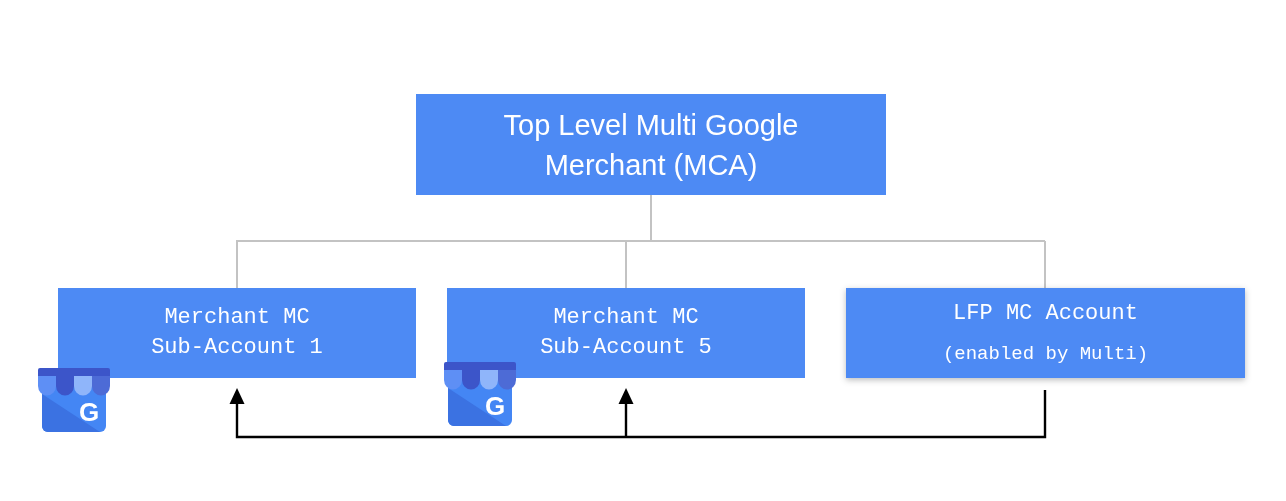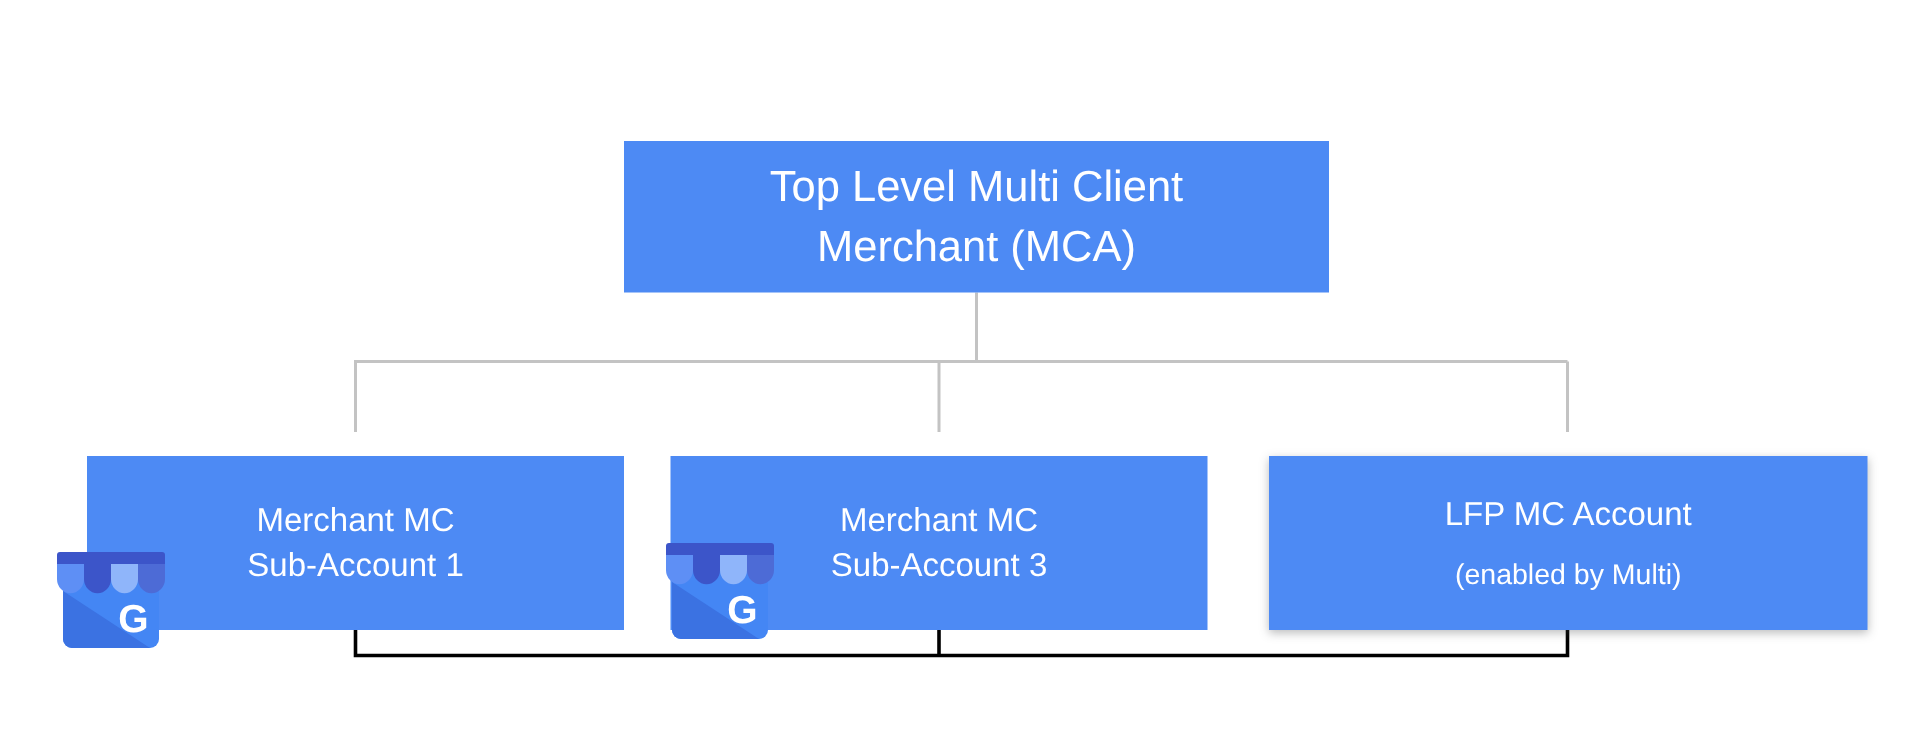--- a/index.html
+++ b/index.html
@@ -36,24 +36,25 @@
   .root-node {
     left: 416px;
     top: 94px;
     width: 470px;
     height: 101px;
     font-size: 29px;
     line-height: 40px;
     font-weight: 400;
   }
   .child-node {
-    top: 304px;
-    height: 116px;
+    top: 288px;
+    height: 90px;
     font-size: 22px;
     line-height: 30px;
+    font-family: Liberation Mono, monospace;
   }
   #node-sub1 { left: 58px;  width: 358px; }
   #node-sub2 { left: 447px; width: 358px; }
   #node-lfp  { left: 846px; width: 399px; box-shadow: 0 2px 6px rgba(60,64,67,0.35); gap: 12px; }
   #node-lfp .line2 { font-size: 19px; line-height: 27px; }
   .gbp-icon {
     position: absolute;
     width: 72px;
     height: 66px;
   }
@@ -66,32 +67,32 @@
 <div class="canvas">
 
   <svg class="connector-layer" viewBox="0 0 1286 501">
     <path d="M651 195 V241 M236 241 H1045 M237 241 V288 M626 241 V288 M1045 241 V288" stroke="#c3c3c3" stroke-width="2" fill="none"></path>
     <path d="M1045 390 L1045 437 L237 437 L237 402 M626 437 L626 402" stroke="#000000" stroke-width="2.4" fill="none"></path>
     <polygon points="229.5,404 244.5,404 237,388" fill="#000000"></polygon>
     <polygon points="618.5,404 633.5,404 626,388" fill="#000000"></polygon>
   </svg>
 
   <div class="node root-node" id="node-root">
-    <span class="line1">Top Level Multi Client</span>
+    <span class="line1">Top Level Multi Google</span>
     <span class="line2">Merchant (MCA)</span>
   </div>
 
   <div class="node child-node" id="node-sub1">
     <span class="line1">Merchant MC</span>
     <span class="line2">Sub-Account 1</span>
   </div>
 
   <div class="node child-node" id="node-sub2">
     <span class="line1">Merchant MC</span>
-    <span class="line2">Sub-Account 3</span>
+    <span class="line2">Sub-Account 5</span>
   </div>
 
   <div class="node child-node" id="node-lfp">
     <span class="line1">LFP MC Account</span>
     <span class="line2">(enabled by Multi)</span>
   </div>
 
   <div class="gbp-icon" id="gbp-icon-1">
     <svg viewBox="0 0 72 66" width="72" height="66">
       <defs>

